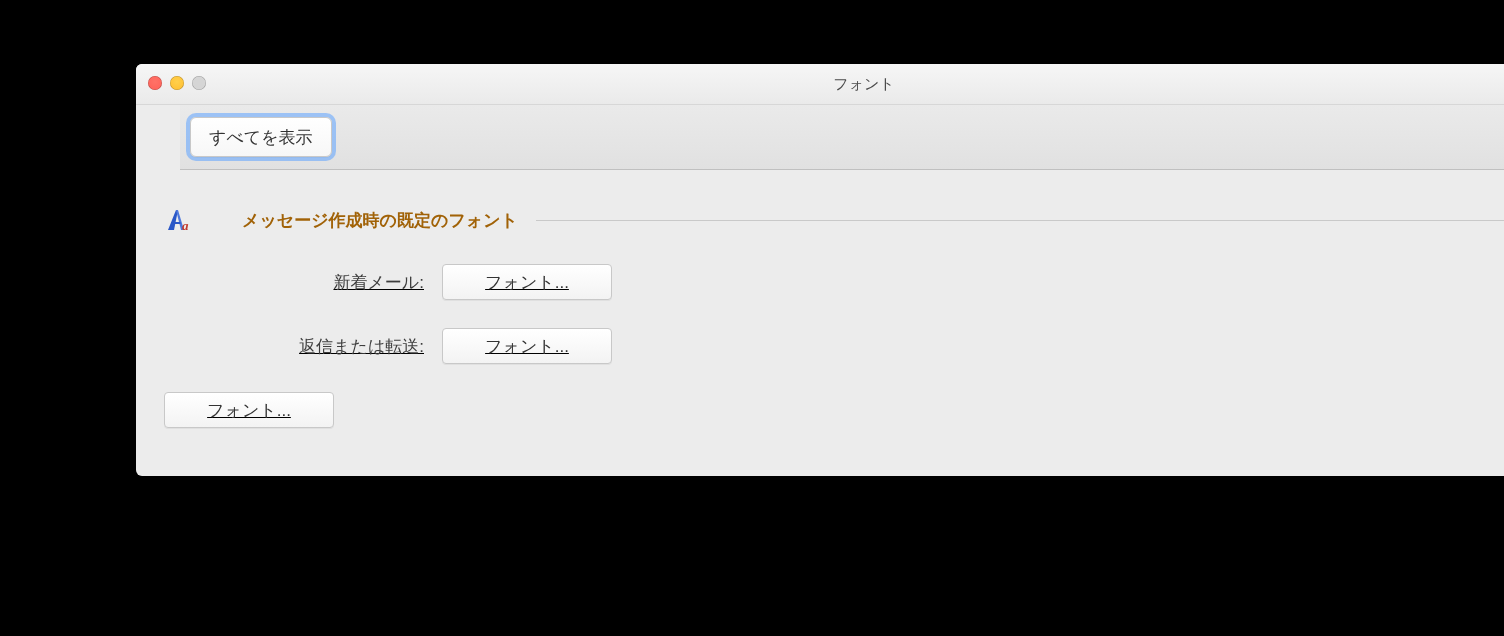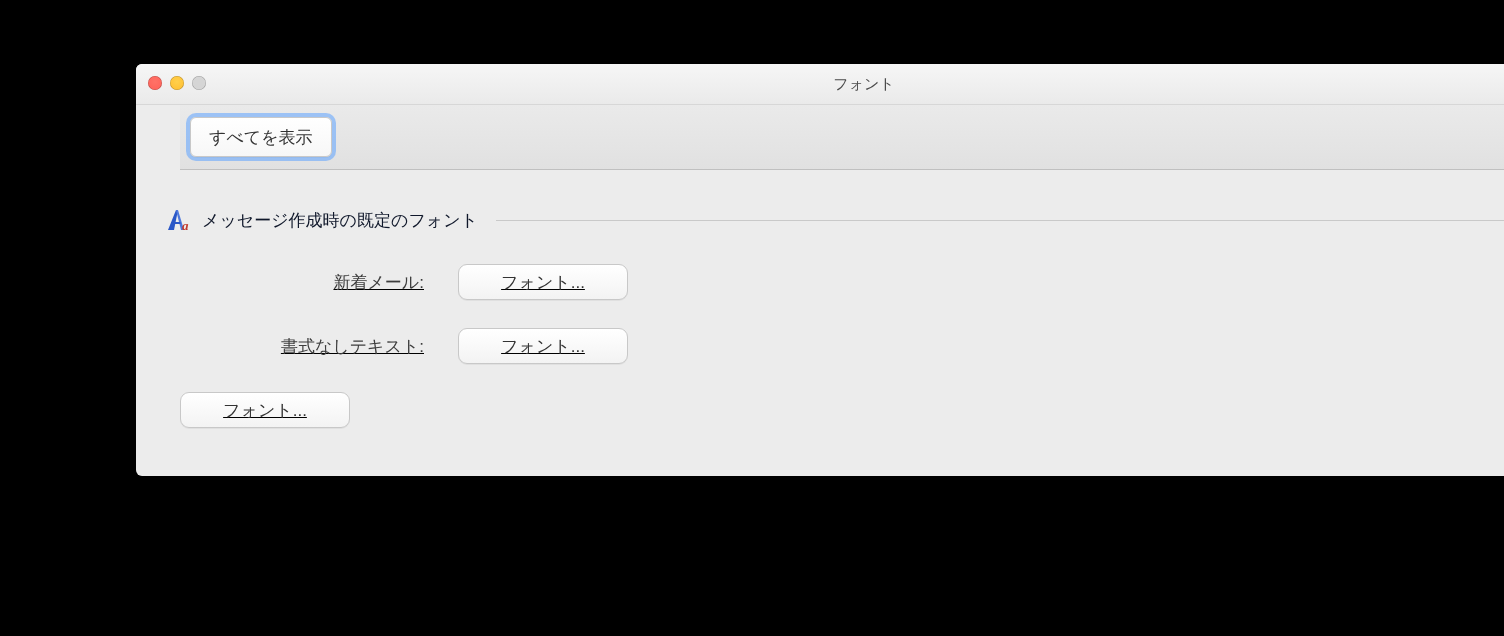--- a/index.html
+++ b/index.html
@@ -94,23 +94,24 @@
   }
   .section-header .icon-box {
     width: 28px;
     height: 24px;
     flex: 0 0 auto;
     position: relative;
     color: #2a57c7;
   }
   .section-title {
     font-size: 17px;
-    font-weight: 400;
-    color: #0f172a;
+    font-weight: 700;
+    color: #a16207;
     white-space: nowrap;
+    margin-left: 40px;
   }
   .section-line {
     flex: 1 1 auto;
     height: 1px;
     background: #c9c9c9;
     margin-left: 8px;
   }
 
   .rows {
     margin-top: 32px;
@@ -129,25 +130,24 @@
     padding-right: 18px;
     white-space: nowrap;
   }
   .font-btn {
     width: 170px;
     height: 36px;
     font-size: 17px;
     color: #333;
     background: linear-gradient(to bottom, #ffffff, #f3f3f3);
     border: 1px solid #c8c8c8;
-    border-radius: 9px;
+    border-radius: 4px;
     box-shadow: 0 1px 0 rgba(0,0,0,0.05);
     cursor: default;
     text-align: center;
-    margin-left: 16px;
   }
 </style>
 </head>
 <body>
 
 <div class="window">
 
   <div class="titlebar">
     <div class="traffic-lights">
       <div class="light close"></div>
@@ -179,21 +179,21 @@
     </div>
 
     <div class="rows">
 
       <div class="row">
         <div class="row-label">新着メール:</div>
         <button class="font-btn">フォント...</button>
       </div>
 
       <div class="row">
-        <div class="row-label">書式なしテキスト:</div>
+        <div class="row-label">返信または転送:</div>
         <button class="font-btn">フォント...</button>
       </div>
 
       <div class="row">
         <button class="font-btn">フォント...</button>
       </div>
 
     </div>
 
   </div>

